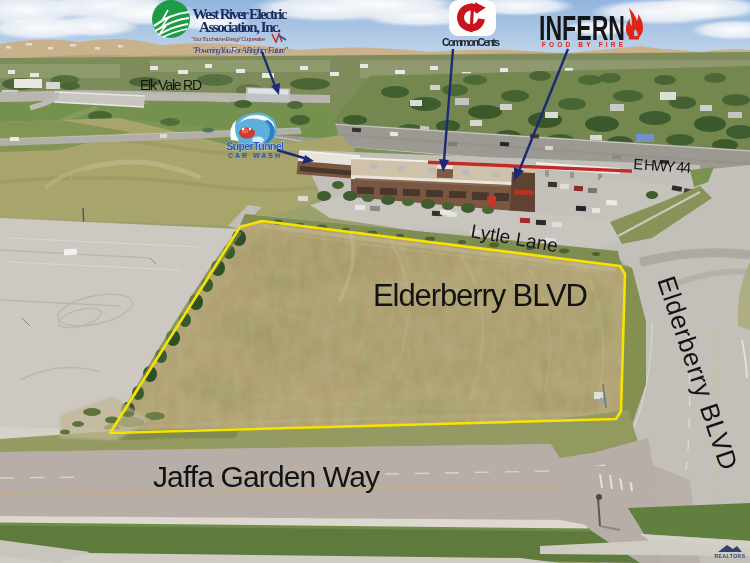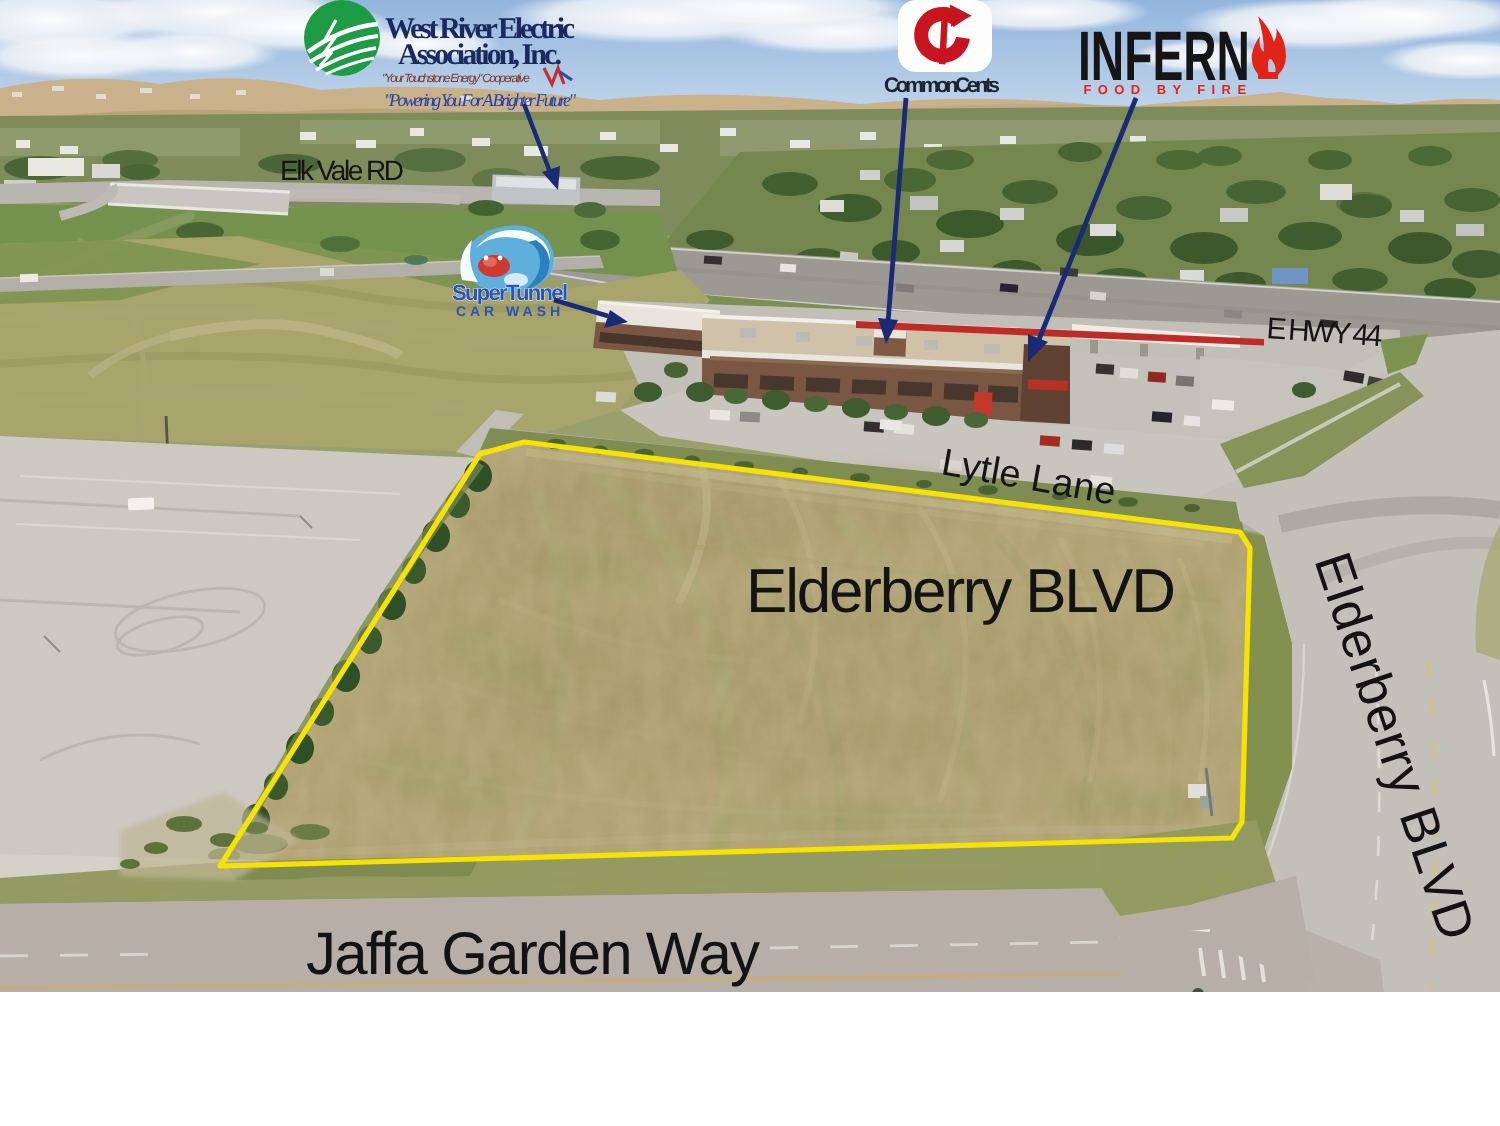--- a/index.html
+++ b/index.html
@@ -1,16 +1,16 @@
 <!DOCTYPE html>
 <html><head>
 <meta charset="utf-8">
 <style>
   html,body{margin:0;padding:0;background:#fff;}
-  #stage{position:relative;width:750px;height:496px;overflow:hidden;font-family:"Liberation Sans",sans-serif;}
+  #stage{position:relative;width:750px;height:563px;overflow:hidden;font-family:"Liberation Sans",sans-serif;}
   svg{display:block;}
 </style>
 </head>
 <body>
 <div id="stage">
 <svg width="750" height="563" viewBox="0 0 750 563">
 <defs>
   <linearGradient id="sky" x1="0" y1="0" x2="0" y2="1">
     <stop offset="0" stop-color="#92b5de"></stop>
     <stop offset="0.6" stop-color="#bad0e8"></stop>

